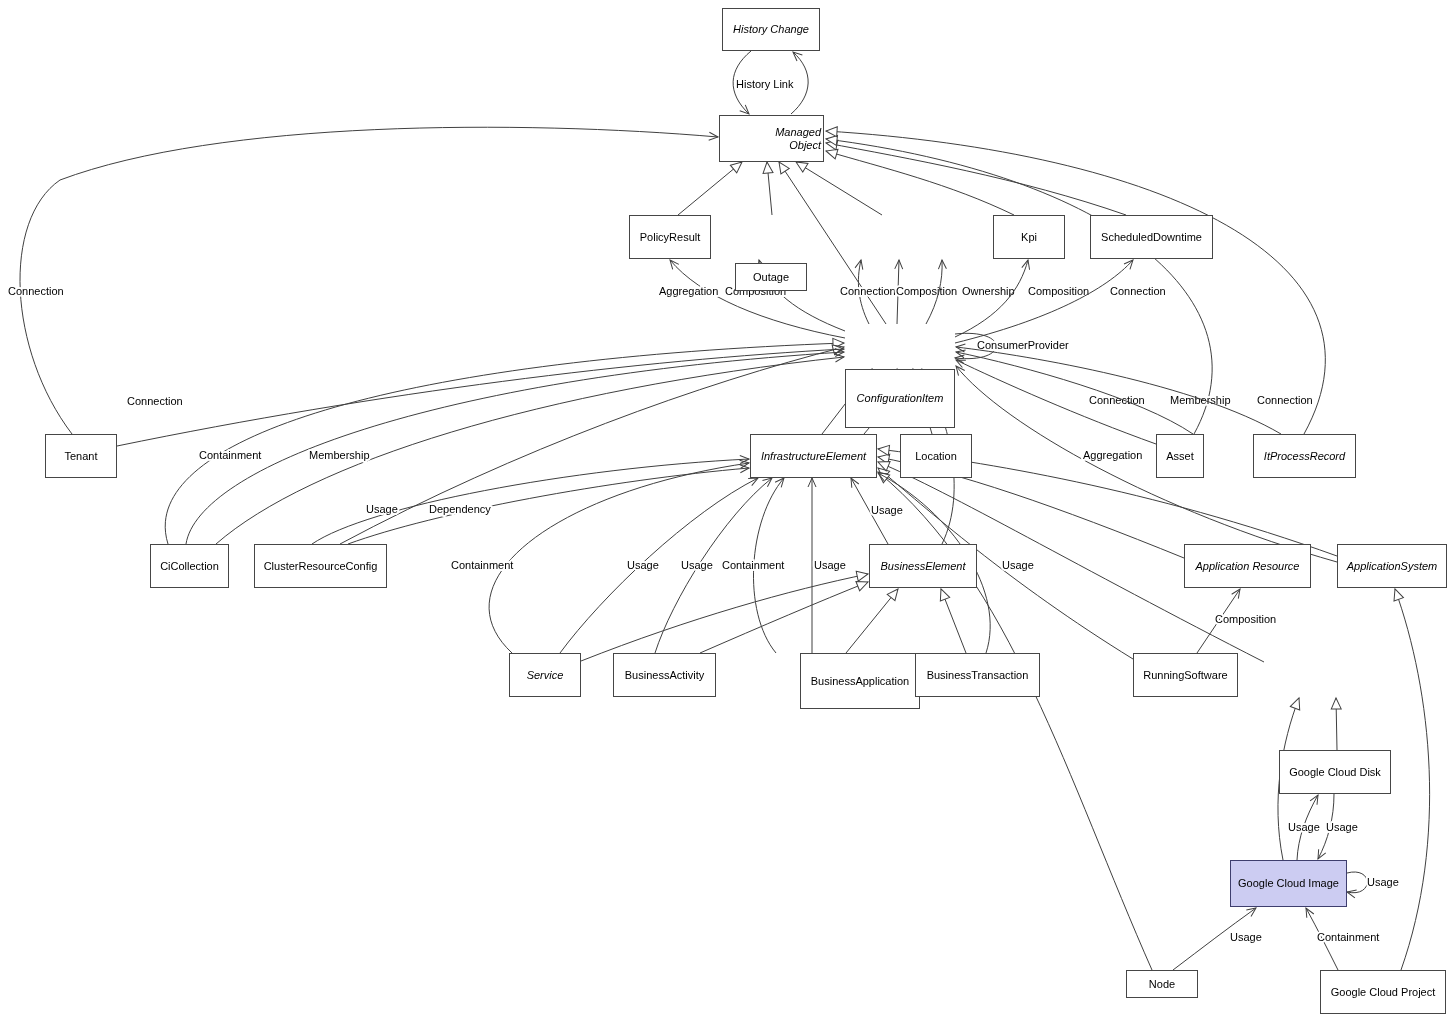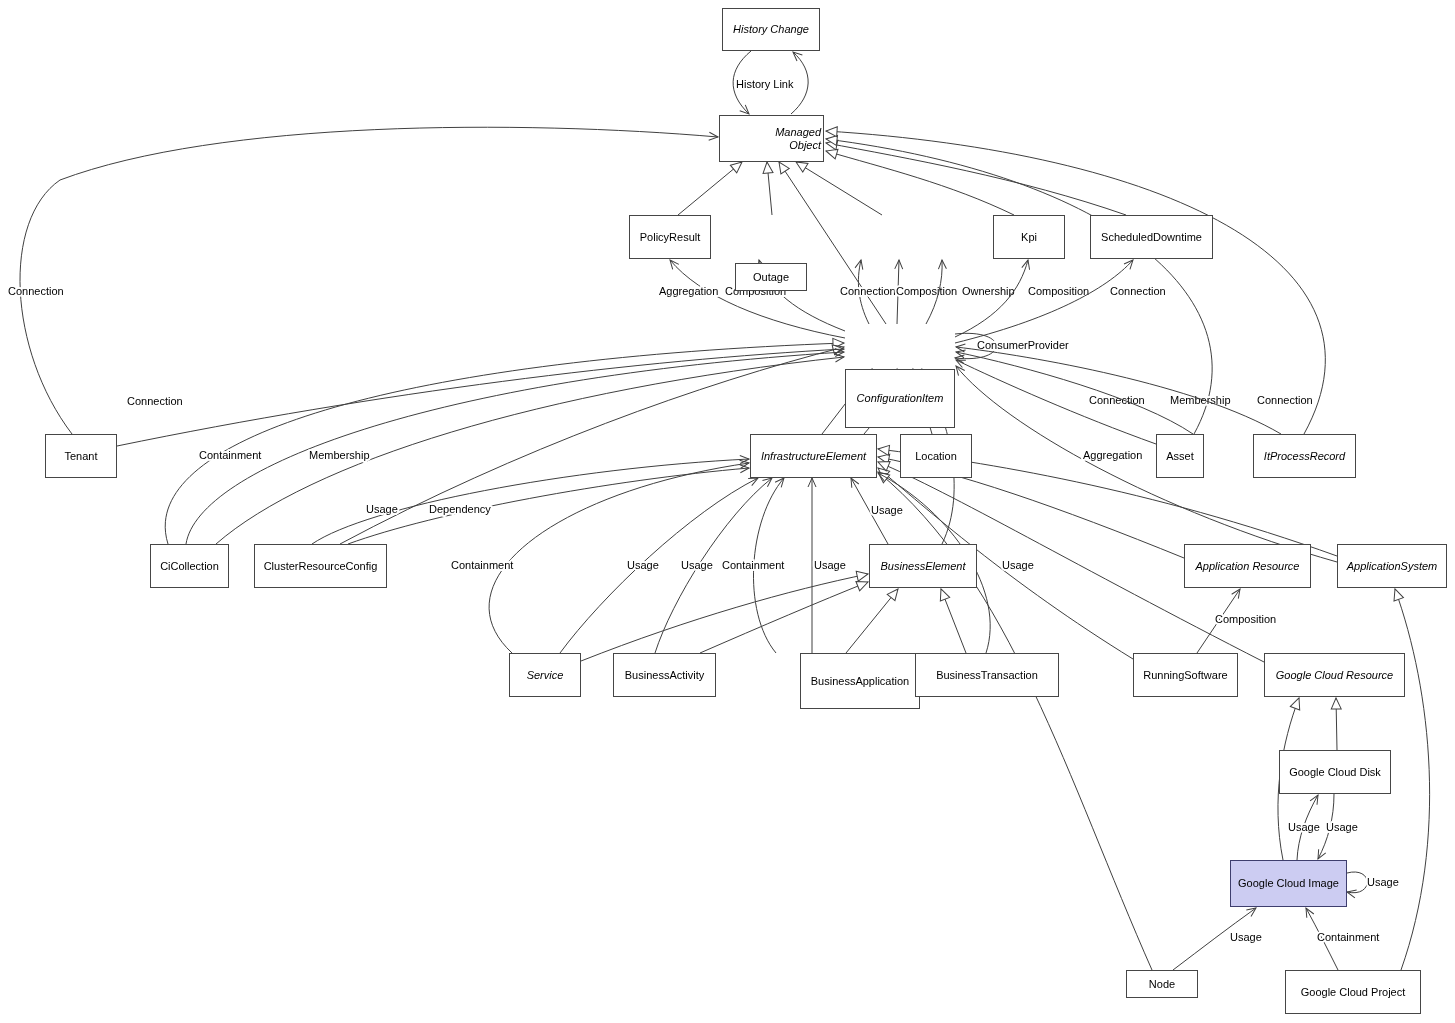--- a/index.html
+++ b/index.html
@@ -142,21 +142,20 @@
       <div class="dnode" style="left: 1156px; top: 434px; width: 48px; height: 44px;">Asset</div>
       <div class="dnode abstract" style="left: 1253px; top: 434px; width: 103px; height: 44px;">ItProcessRecord</div>
       <div class="dnode" style="left: 150px; top: 544px; width: 79px; height: 44px;">CiCollection</div>
       <div class="dnode" style="left: 254px; top: 544px; width: 133px; height: 44px;">ClusterResourceConfig</div>
       <div class="dnode abstract" style="left: 869px; top: 544px; width: 108px; height: 44px;">BusinessElement</div>
       <div class="dnode abstract" style="left: 1184px; top: 544px; width: 127px; height: 44px;">Application Resource</div>
       <div class="dnode abstract" style="left: 1337px; top: 544px; width: 110px; height: 44px;">ApplicationSystem</div>
       <div class="dnode abstract" style="left: 509px; top: 653px; width: 72px; height: 44px;">Service</div>
       <div class="dnode" style="left: 613px; top: 653px; width: 103px; height: 44px;">BusinessActivity</div>
       <div class="dnode" style="left: 752px; top: 653px; width: 120px; height: 56px; margin-left: 48px;">BusinessApplication</div>
-      <div class="dnode" style="left: 915px; top: 653px; width: 144px; height: 44px;">BusinessTransaction</div>
+      <div class="dnode" style="left: 915px; top: 653px; width: 125px; height: 44px;">BusinessTransaction</div>
       <div class="dnode" style="left: 1133px; top: 653px; width: 105px; height: 44px;">RunningSoftware</div>
-      <div class="dnode abstract" style="left: 1264px; top: 653px; width: 141px; height: 44px;">Google Cloud Resource</div>
       <div class="dnode" style="left: 1279px; top: 750px; width: 112px; height: 44px;">Google Cloud Disk</div>
       <div class="dnode selected" style="left: 1230px; top: 860px; width: 117px; height: 47px;">Google Cloud Image</div>
       <div class="dnode" style="left: 1126px; top: 970px; width: 72px; height: 28px;">Node</div>
-      <div class="dnode" style="left: 1285px; top: 970px; width: 136px; height: 44px;">Google Cloud Project</div>
+      <div class="dnode" style="left: 1320px; top: 970px; width: 126px; height: 44px;">Google Cloud Project</div>
     </div>
 </div>
 
 </body></html>

